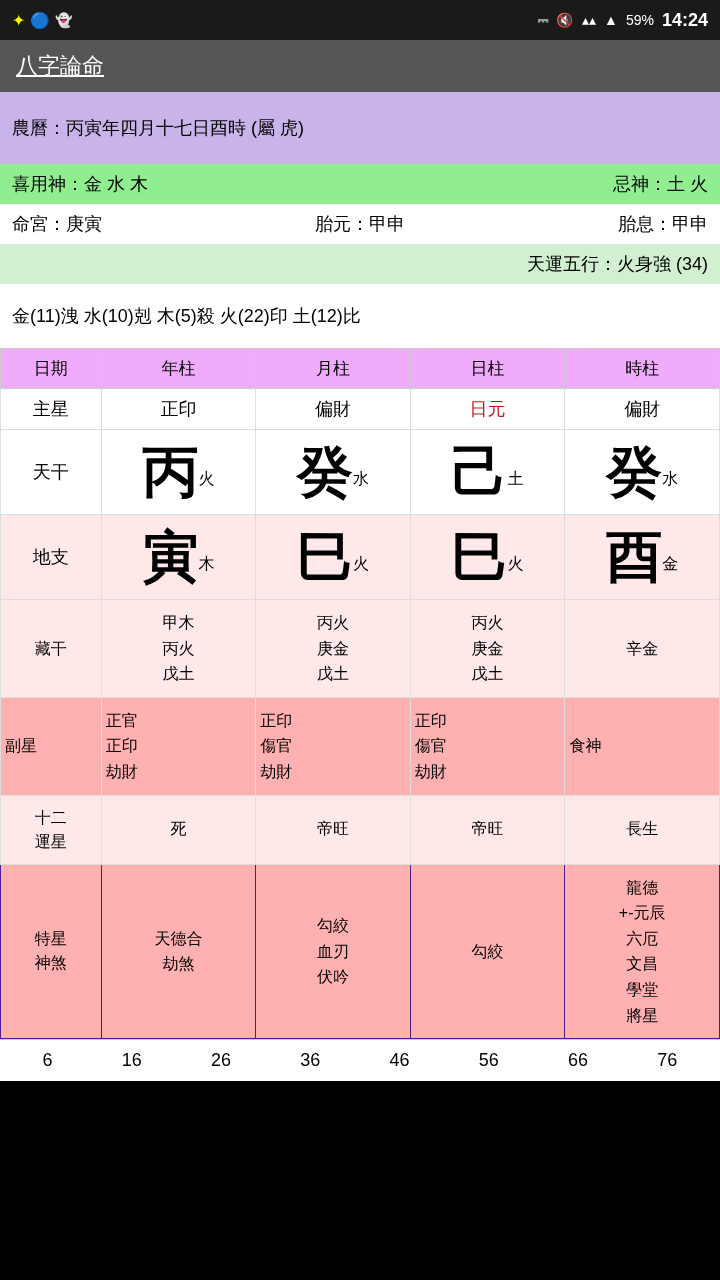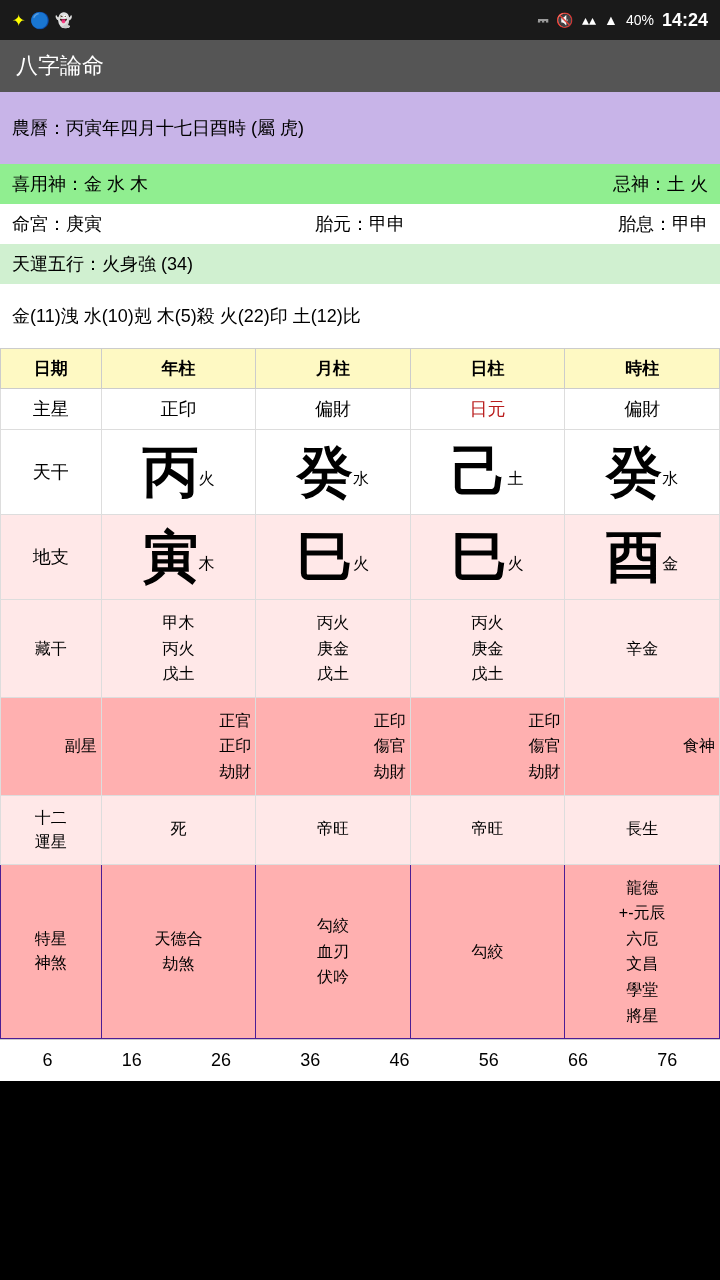--- a/index.html
+++ b/index.html
@@ -63,22 +63,21 @@
       padding: 8px 12px;
       font-size: 18px;
       color: #000;
     }
     
     #bazi-table {
       width: 720px;
       border-collapse: collapse;
     }
     .header-row {
-      background: #fef9c3;
-      font-weight: bold;
+      background: #f0abfc;
     }
     .header-row td {
       text-align: center;
       padding: 8px 4px;
       font-size: 17px;
       border: 1px solid #ccc;
       color: #000;
     }
     .zhuxing-row td {
       text-align: center;
@@ -112,21 +111,21 @@
     .canggan-row td {
       text-align: center;
       padding: 10px 4px;
       font-size: 16px;
       border: 1px solid #ddd;
       background: #ffe8e8;
       color: #000;
       line-height: 1.6;
     }
     .fuxing-row td {
-      text-align: right;
+      text-align: left;
       padding: 10px 4px;
       font-size: 16px;
       border: 1px solid #ddd;
       background: #ffb0b0;
       color: #000;
       line-height: 1.6;
       margin-left: 14px;
     }
     .shier-row td {
       text-align: center;
@@ -196,48 +195,48 @@
   <div style="display:flex;align-items:center;gap:5px;">
     <span style="color:yellow;font-size:16px;">✦</span>
     <span style="font-size:16px;">🔵</span>
     <span style="font-size:14px;">👻</span>
   </div>
   <div style="display:flex;align-items:center;gap:8px;">
     <span>⎓</span>
     <span>🔇</span>
     <span>▴▴</span>
     <span>▲</span>
-    <span>40%</span>
+    <span>59%</span>
     <span style="font-size:18px;font-weight:bold;">14:24</span>
   </div>
 </div>
 
 <div id="title-bar">
-  <span style="font-size:22px;">八字論命</span>
+  <span style="font-size:22px;text-decoration:underline;">八字論命</span>
 </div>
 
 <div id="main">
 
   <div class="row-purple">
     <span>農曆：丙寅年四月十七日酉時 (屬 虎)</span>
   </div>
 
   <div class="row-green" style="display:flex;justify-content:space-between;">
     <span>喜用神：金 水 木</span>
     <span>忌神：土 火</span>
   </div>
 
 
   <div class="row-white" style="display:flex;justify-content:space-between;">
     <span>命宮：庚寅</span>
     <span>胎元：甲申</span>
     <span>胎息：甲申</span>
   </div>
 
-  <div class="row-light-green" style="display:flex;justify-content:flex-start;">
+  <div class="row-light-green" style="display:flex;justify-content:flex-end;">
     <span>天運五行：火</span>
     <span>身強 (34)</span>
   </div>
 
   <div class="five-elements-row">
     <span>金(11)洩  水(10)剋  木(5)殺  火(22)印  土(12)比</span>
   </div>
 
   <table id="bazi-table">
 

